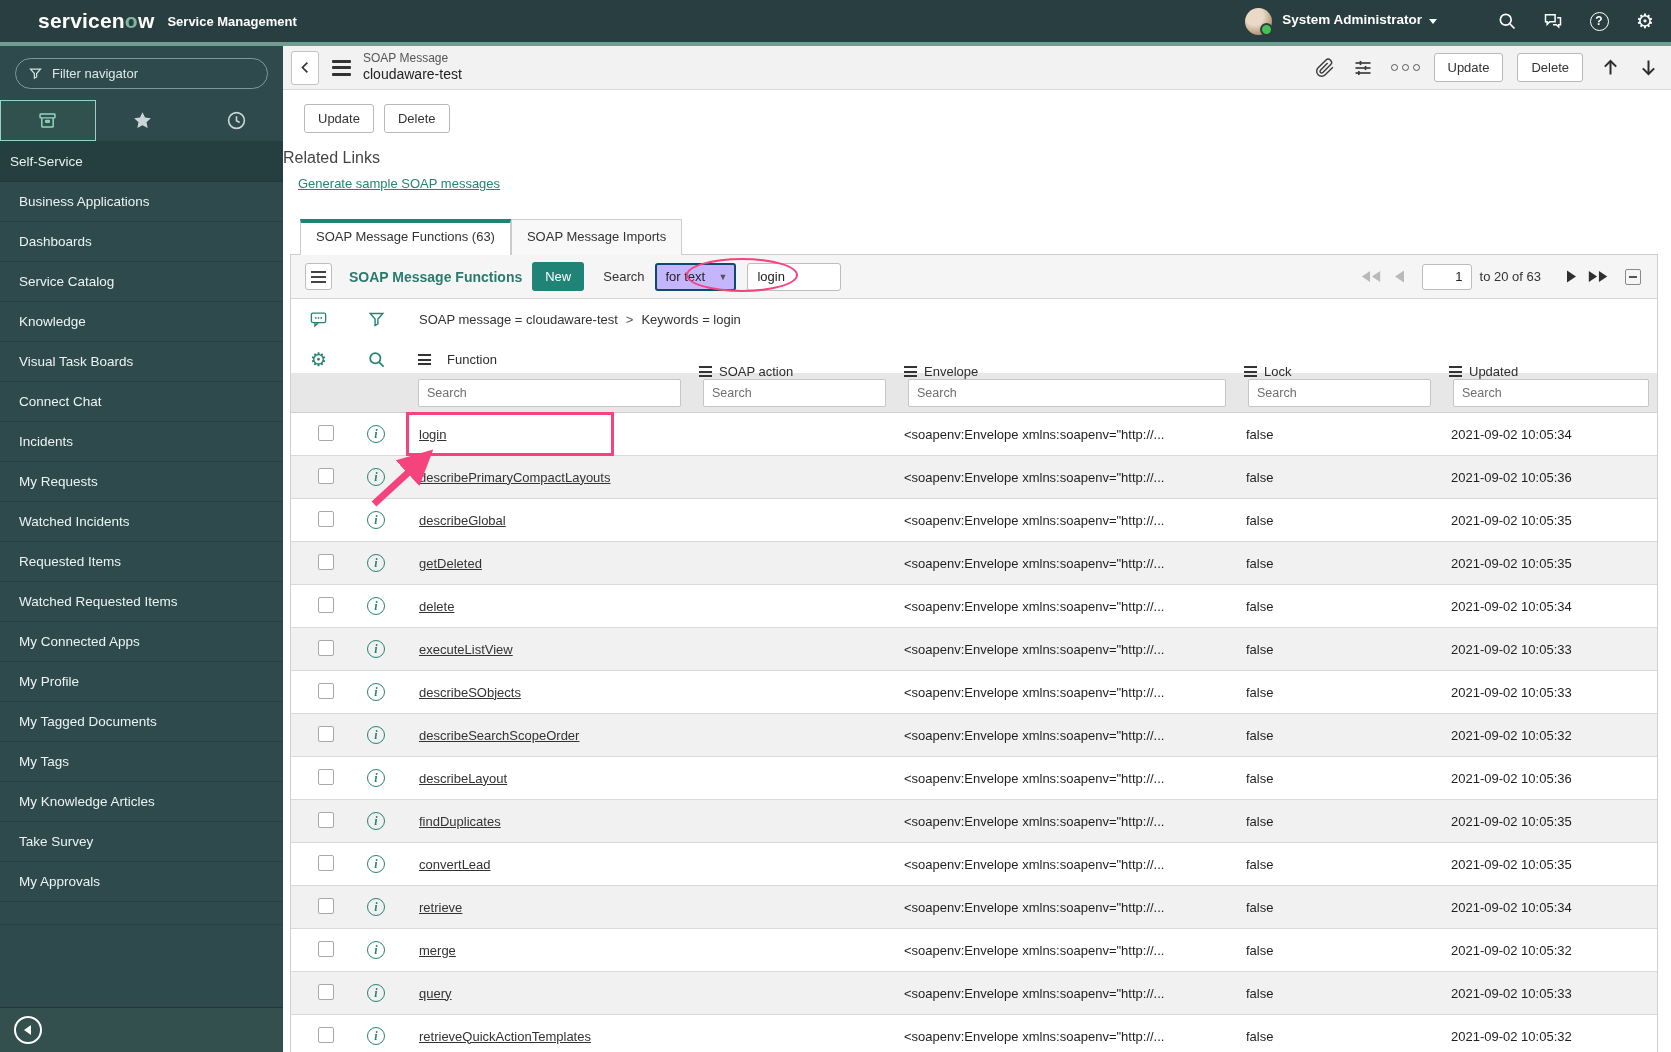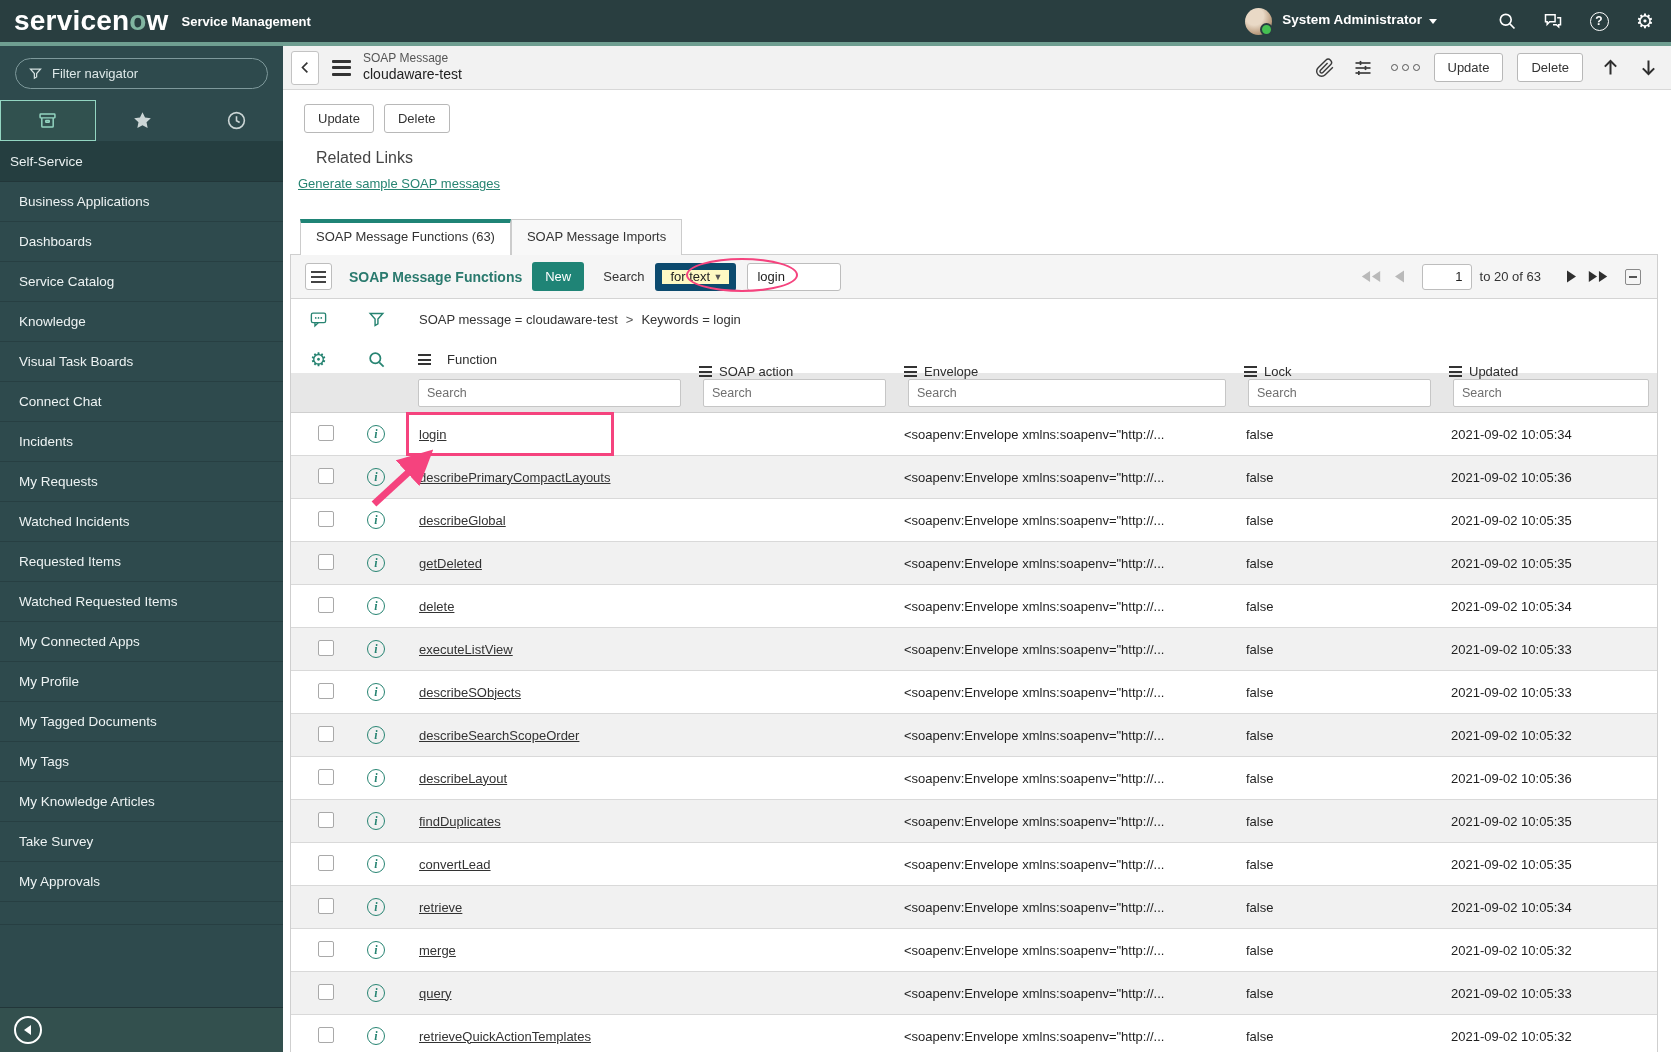--- a/index.html
+++ b/index.html
@@ -3,21 +3,21 @@
 <meta charset="utf-8">
 <style>
   * { margin:0; padding:0; box-sizing:border-box; }
   html,body { width:1671px; height:1052px; overflow:hidden; background:#fff;
     font-family:"Liberation Sans", sans-serif; }
   body { position:relative; }
 
   
   .banner { height:42px; background:#293e40; display:flex; align-items:center;
     padding:0 16px 0 14px; color:#fff; }
-  .logo { font-size:28px; font-weight:bold; letter-spacing:.2px; white-space:nowrap; }
+  .logo { font-size:21px; font-weight:bold; letter-spacing:.2px; white-space:nowrap;margin-left:24px; }
   .logo .logo-o { color:#81b5a1; }
   .product { font-size:13px; font-weight:600; margin-left:13px; }
   .banner-right { margin-left:auto; display:flex; align-items:center; }
   .avatar { width:27px; height:27px; border-radius:50%; position:relative;
     background:radial-gradient(circle at 35% 30%, #e9d9c6 0 35%, #b99a7c 70%, #8a6f58); }
   .avatar::after { content:""; position:absolute; right:-1px; bottom:-1px; width:9px; height:9px;
     border-radius:50%; background:#45c152; border:2px solid #293e40; }
   .user-name { font-size:13.5px; font-weight:600; margin:0 7px 4px 10px; }
   .caret-down { width:0; height:0; border-left:4.5px solid transparent;
     border-right:4.5px solid transparent; border-top:5px solid #fff; margin-right:34px; }
@@ -76,21 +76,21 @@
   .fh-icon svg { width:100%; height:100%; }
   .dots3 { display:flex; gap:4px; margin-left:18px; cursor:pointer; }
   .dots3 span { width:7px; height:7px; border:1.8px solid #555; border-radius:50%; }
   .btn { background:#fff; border:1px solid #b8b8b8; border-radius:3px; padding:6px 13px;
     font-size:13px; color:#333; cursor:pointer; font-family:"Liberation Sans",sans-serif; }
   .fh-right .btn { margin-left:14px; }
   .updown { width:21px; height:21px; color:#2e2e2e; margin-left:17px; cursor:pointer; }
   .updown svg { width:100%; height:100%; }
 
   .btn-row { margin:14px 0 0 21px; display:flex; gap:10px; }
-  .related-title { margin:16px 0 0 33px; font-size:16px; color:#454545; }
+  .related-title { margin:16px 0 0 0; font-size:16px; color:#454545; }
   .sample-link { margin:9px 0 0 15px; display:inline-block; font-size:13px; color:#278472;
     text-decoration:underline; cursor:pointer; }
 
   
   .tabs-row { margin:26px 0 0 17px; display:flex; position:relative; z-index:2; }
   .tab { font-size:13px; color:#333; padding:9px 15px 8px 15px; background:#f8f8f8;
     border:1px solid #ccc; border-bottom:none; cursor:pointer; position:relative; top:1px; height:36px; }
   .tab.active { background:#fff; border-top:4px solid #1f8476; padding-top:6px; }
 
   
@@ -98,21 +98,21 @@
     position:relative; z-index:1; }
   .list-toolbar { height:44px; background:#f5f5f5; border-bottom:1px solid #d4d4d4;
     display:flex; align-items:center; padding:0 16px 0 14px; }
   .burger-btn { width:27px; height:27px; background:#fff; border:1px solid #bdbdbd; border-radius:3px;
     display:flex; flex-direction:column; gap:3px; align-items:center; justify-content:center; cursor:pointer; }
   .burger-btn span { width:15px; height:2px; background:#444; }
   .list-title { color:#2a7a6e; font-size:14px; font-weight:bold; margin-left:17px; }
   .new-btn { background:#1f8476; color:#fff; border:none; border-radius:3px; padding:7px 13px;
     font-size:13px; margin-left:10px; cursor:pointer; font-family:"Liberation Sans",sans-serif; }
   .search-lbl { font-size:13px; color:#333; margin-left:19px; }
-  .type-select { width:81px; height:28px; background:#fef9c3; border:7px solid #0c4a6e; border-radius:3px;
+  .type-select { width:81px; height:28px; background:#c4b5fd; border:2px solid #0c4a6e; border-radius:3px;
     margin-left:11px; display:flex; align-items:center; justify-content:space-between;
     padding:0 7px 0 8px; font-size:13px; color:#222; cursor:pointer;text-align:center; }
   .type-select .sel-caret { font-size:9px; color:#555; }
   .kw-input { width:94px; height:28px; border:1px solid #bdbdbd; border-radius:3px; margin-left:11px;
     font-size:13px; padding:0 9px; color:#222; font-family:"Liberation Sans",sans-serif; }
   .pager { margin-left:auto; display:flex; align-items:center; }
   .pg { width:22px; height:15px; cursor:pointer; }
   .pg svg { width:100%; height:100%; }
   .pg.disabled { color:#b9b9b9; cursor:default; }
   .pg.on { color:#2f2f2f; }

